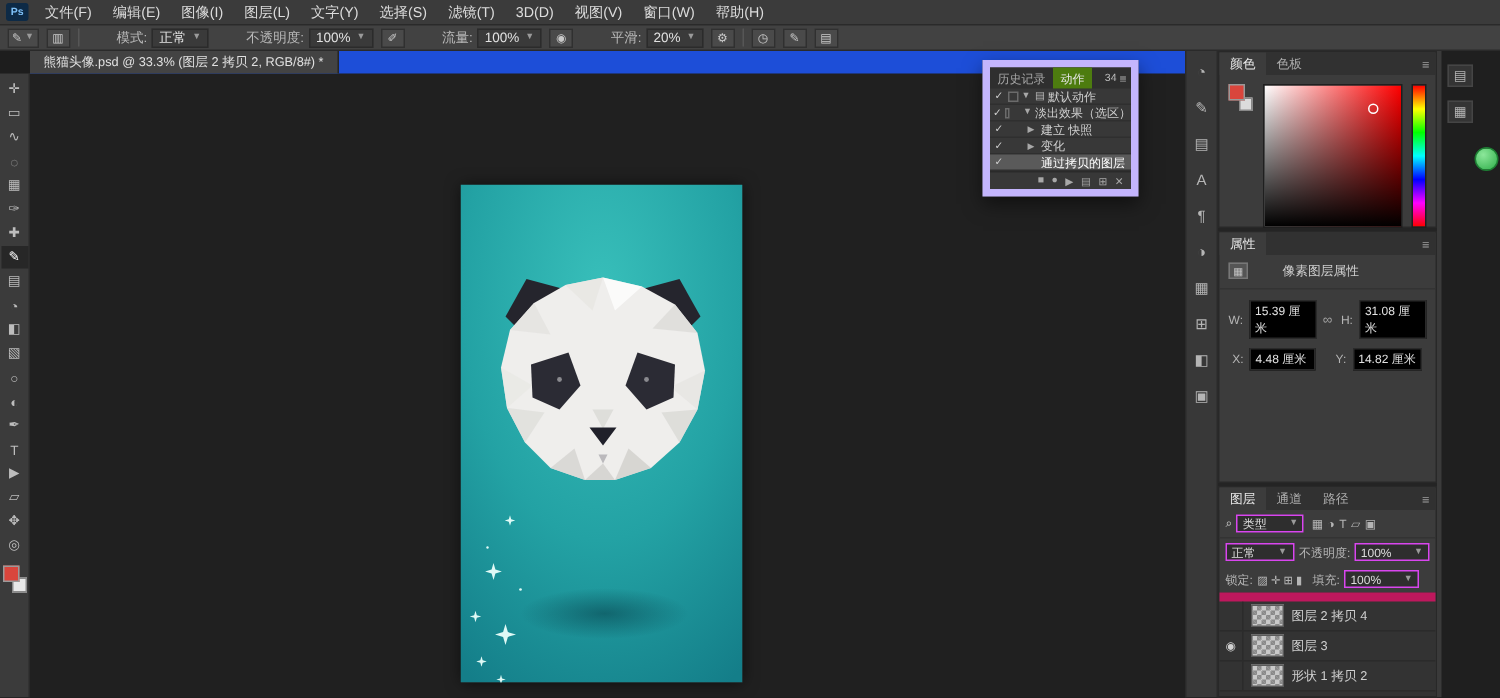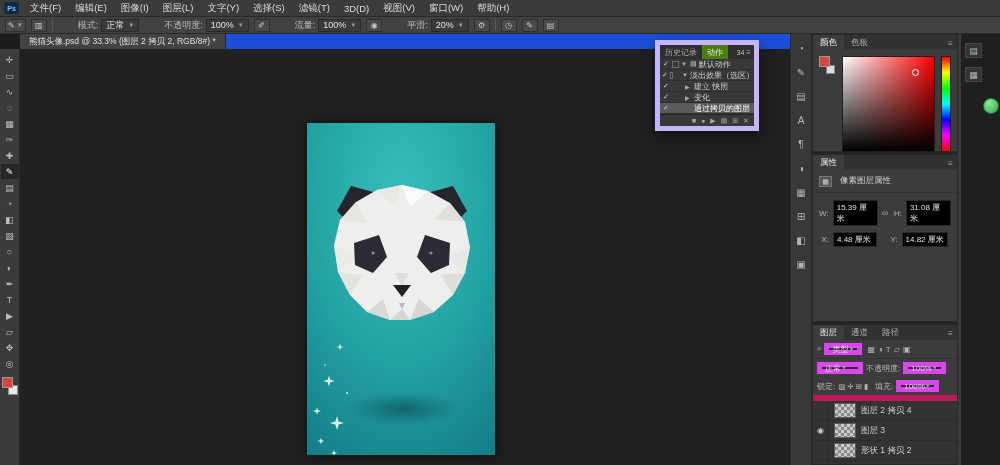--- a/index.html
+++ b/index.html
@@ -86,32 +86,32 @@
   .color-body { display:flex; gap:6px; padding:6px; }
   .mini-swatches { position:relative; width:17px; height:26px; flex:none; }
   .mini-fg { position:absolute; top:0; left:0; width:11px; height:11px; background:var(--accent-red); border:1px solid #999; z-index:2; }
   .mini-bg { position:absolute; top:9px; left:7px; width:9px; height:9px; background:#dcdcdc; border:1px solid #888; }
   .sat-square { flex:1; height:96px; position:relative; border:1px solid #1f1f1f;
     background:linear-gradient(to top,#000,rgba(0,0,0,0)),linear-gradient(to right,#fff,#ff0000); }
   .sat-marker { position:absolute; left:76%; top:13%; width:7px; height:7px; border:1px solid #fff; border-radius:50%; }
   .hue-bar { width:10px; height:96px; flex:none; border:1px solid #1f1f1f;
     background:linear-gradient(#f00,#ff0,#0f0,#0ff,#00f,#f0f,#f00); }
 
-  .prop-title-row { display:flex; align-items:flex-end; gap:8px; padding:5px 6px; border-bottom:1px solid #333; font-size:8.5px; }
+  .prop-title-row { display:flex; align-items:flex-start; gap:23px; padding:5px 6px; border-bottom:1px solid #333; font-size:8.5px; }
   .prop-thumb { width:13px; height:11px; background:#555; border:1px solid #777; display:flex;
     align-items:center; justify-content:center; font-size:7px; color:#ccc; }
   .prop-grid { display:flex; flex-direction:column; gap:6px; padding:7px 6px; font-size:8px; }
   .prop-row { display:flex; align-items:center; gap:4px; }
   .prop-label { color:#b5b5b5; width:10px; text-align:right; }
   .prop-field { background:#000000; border:1px solid #2a2a2a; padding:1px 3px; color:#e2e2e2; min-width:44px; }
   .link-icon { color:#9f9f9f; font-size:9px; }
 
   .filter-row { display:flex; align-items:center; gap:3px; padding:3px 4px; border-bottom:1px solid #333; font-size:8px; }
-  .chip { background:#2e2e2e; border:5px solid #d946ef; padding:0 3px; height:12px;
-    display:flex; align-items:center; gap:0; color:#ddd; }
+  .chip { background:#2e2e2e; border:1px solid #d946ef; padding:0 3px; height:12px;
+    display:flex; align-items:center; gap:15px; color:#ddd; }
   .filter-icons { display:flex; gap:3px; margin-left:2px; color:#b5b5b5; font-size:8px; }
   .blend-row,.lock-row { display:flex; align-items:center; gap:3px; padding:3px 4px; font-size:8px; }
   .lab { color:#b5b5b5; white-space:nowrap; }
   .lock-icons { display:flex; gap:2px; color:#b5b5b5; font-size:7.5px; }
   .layers-list { background:#333; flex:1; overflow:hidden; border-top:6px solid #be185d; }
   .layer-row { height:20px; display:flex; align-items:center; border-bottom:1px solid #2b2b2b; gap:5px; font-size:8.5px; }
   .eye-well { width:16px; height:100%; border-right:1px solid #2b2b2b; display:flex; align-items:center;
     justify-content:center; color:#d0d0d0; font-size:8px; flex:none; }
   .checker { width:22px; height:15px; border:1px solid #5a5a5a; background-color:#c9c9c9;
     background-image:linear-gradient(45deg,#8a8a8a 25%,transparent 25%,transparent 75%,#8a8a8a 75%),

